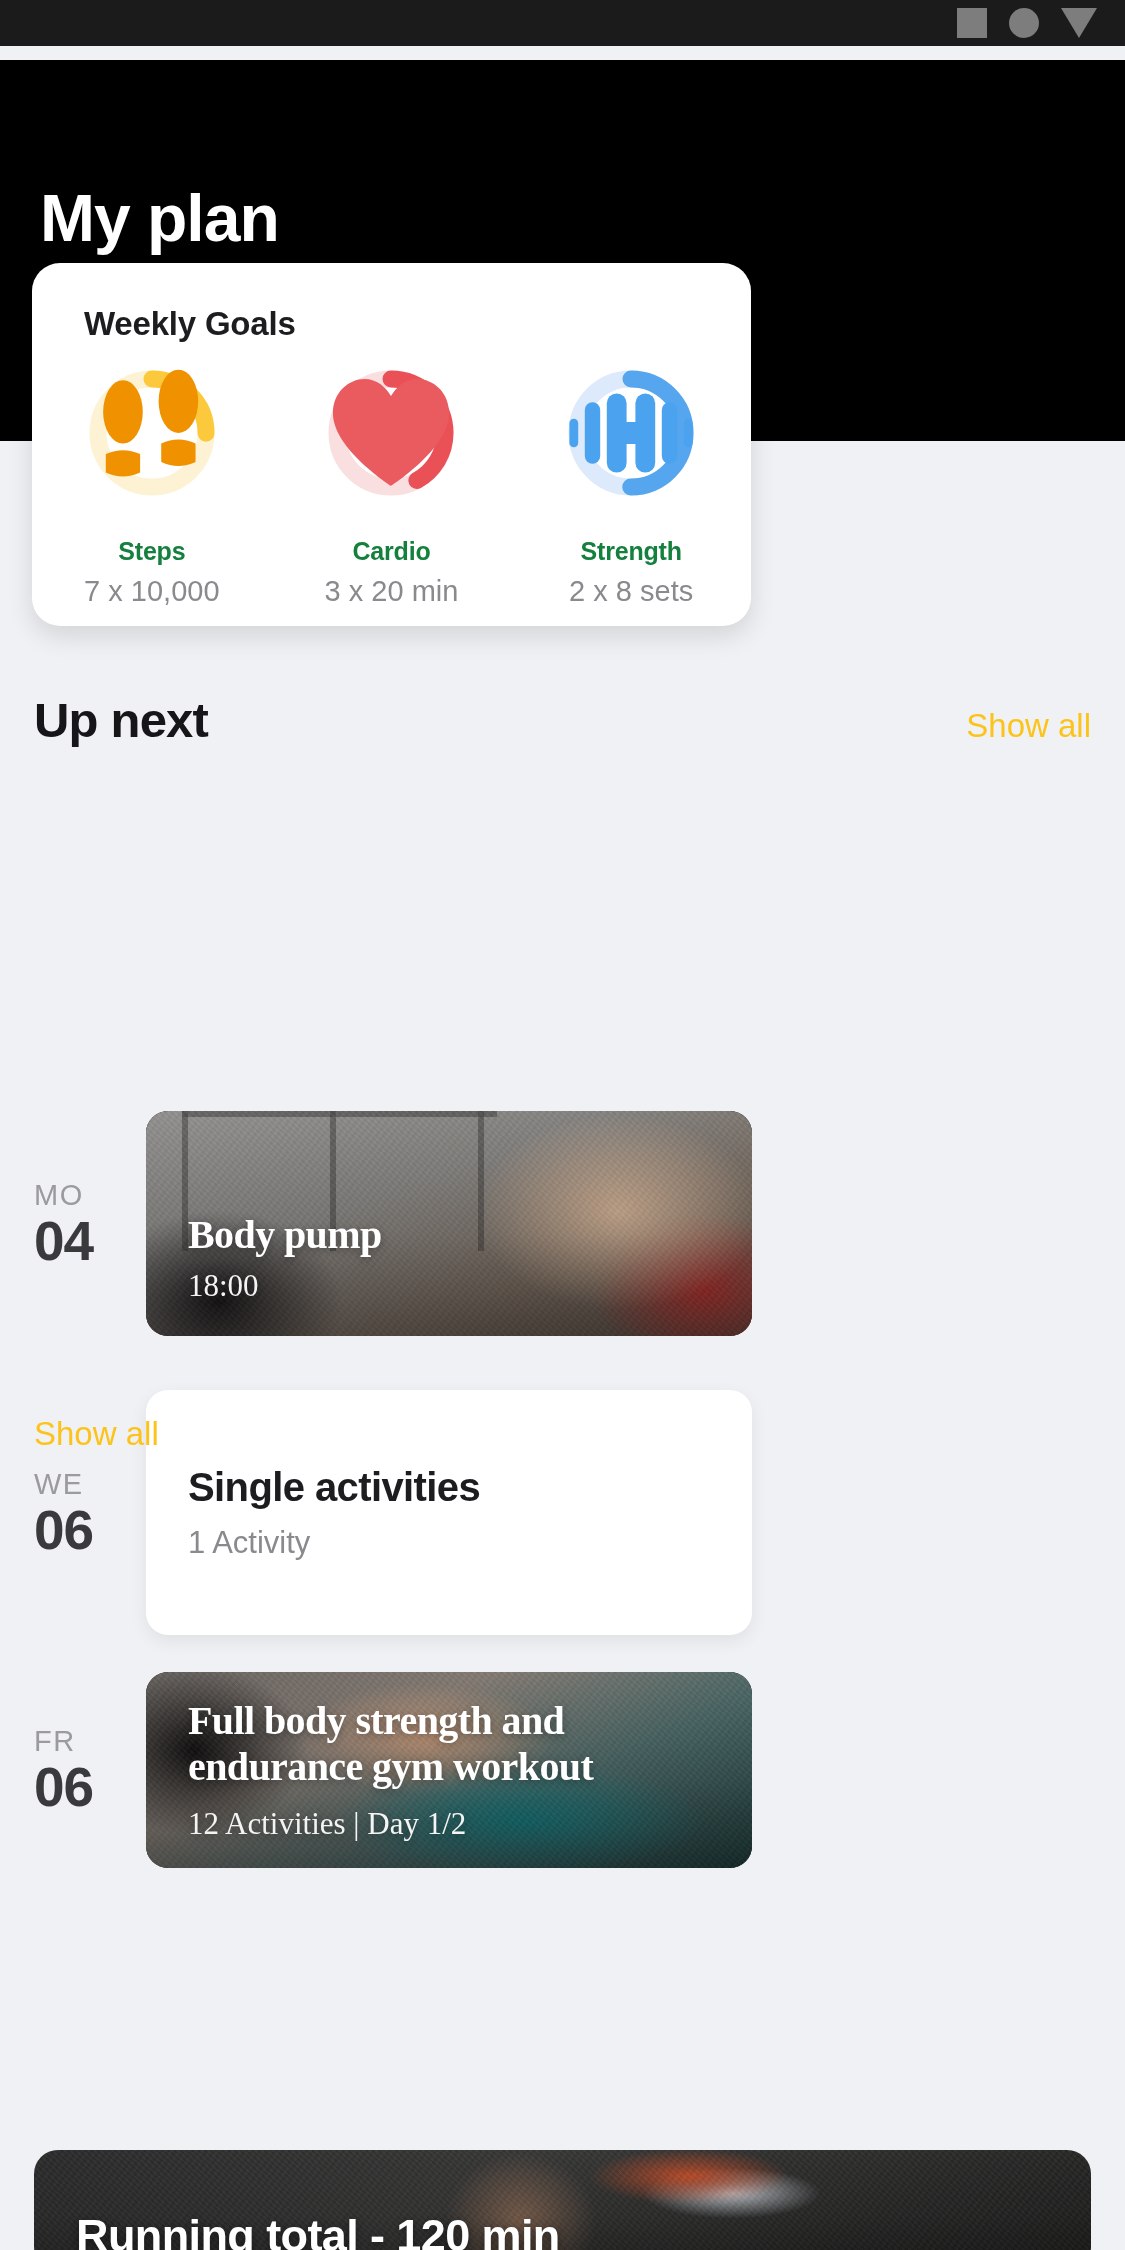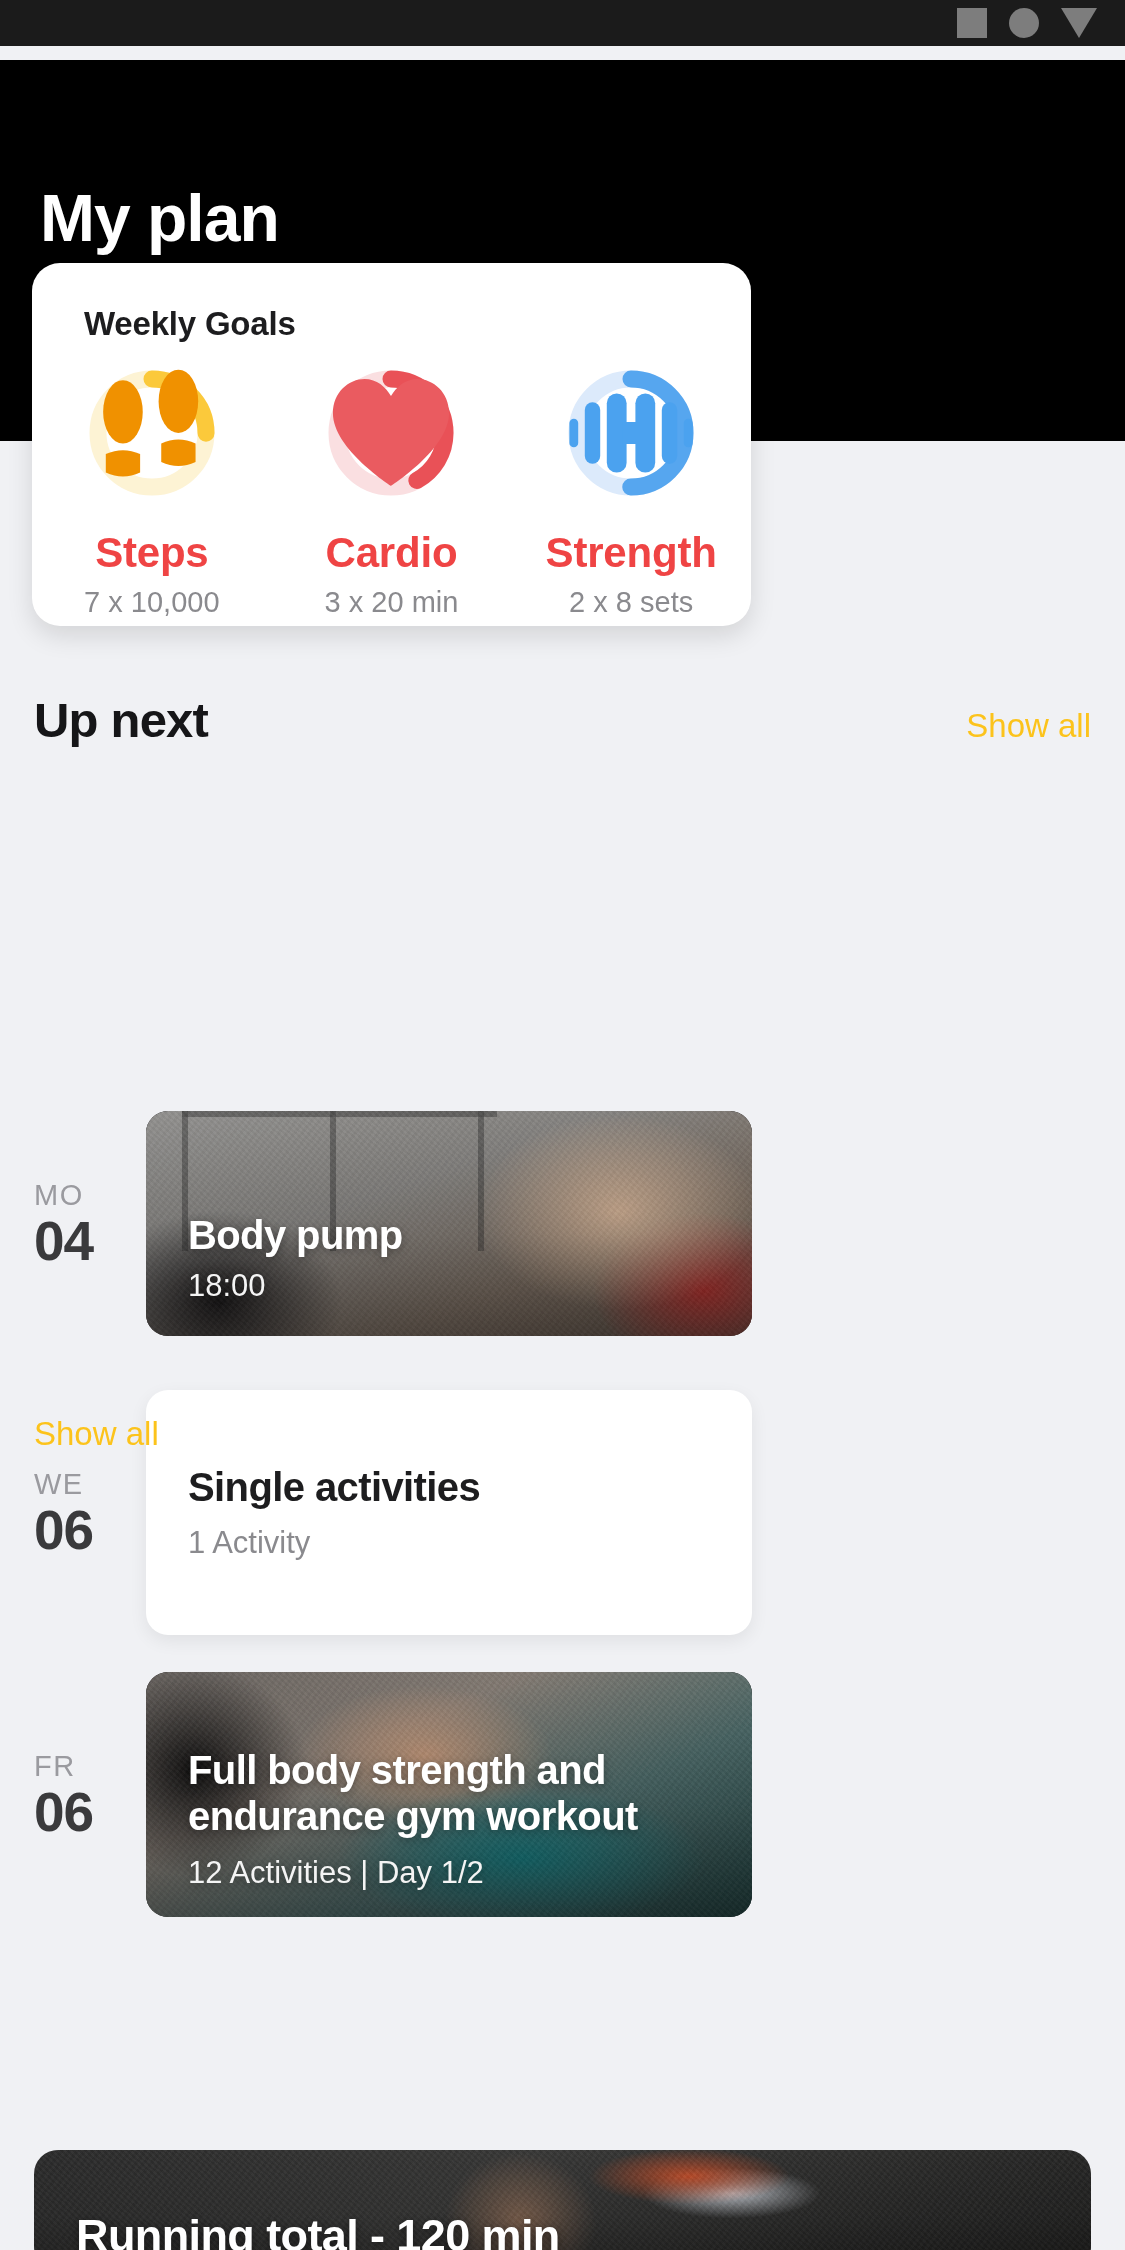--- a/index.html
+++ b/index.html
@@ -45,21 +45,21 @@
     position:absolute; left:0; top:104px; width:719px;
     display:flex; justify-content:space-around; align-items:flex-start;
   }
   .goal{ width:205px; display:flex; flex-direction:column; align-items:center; }
   .ring-wrap{ position:relative; width:132px; height:132px; }
   .ring-wrap svg{ display:block; width:132px; height:132px; }
   .ring-icon{
     position:absolute; inset:0; display:flex; align-items:center; justify-content:center;
   }
   .goal-name{
-    margin-top:30px; font-size:42px; font-weight:700; color:#ef4444; letter-spacing:-0.2px;
+    margin-top:38px; font-size:25px; font-weight:700; color:#15803d; letter-spacing:-0.2px;
   }
   .goal-sub{
     margin-top:9px; font-size:29px; font-weight:400; color:#8a8a8e;
   }
 
   
   .section-head{
     position:absolute; left:0; width:1125px; display:flex;
     align-items:baseline; justify-content:space-between;
     padding:0 34px; z-index:2;
@@ -77,21 +77,21 @@
   .date-col{
     width:146px; padding-left:34px; display:flex; flex-direction:column;
   }
   .date-dow{ font-size:29px; color:#9a9a9f; letter-spacing:1.5px; font-weight:400; line-height:1.25; }
   .date-day{ font-size:55px; font-weight:700; color:#3a3a3c; letter-spacing:-1px; line-height:1.05; }
 
   .ev-card{
     position:relative; width:606px; border-radius:22px; overflow:hidden;
     display:flex; flex-direction:column; justify-content:flex-end;
   }
-  .ev-card.photo{ background:#000000; }
+  .ev-card.photo{ background:#000000;font-family:Liberation Serif, serif; }
   .ev-card.plain{ background:#ffffff; box-shadow:0 6px 18px rgba(0,0,0,0.07); }
 
   .ev-card-title{
     position:relative; z-index:3; font-size:40px; font-weight:700;
     letter-spacing:-0.6px; line-height:1.16;
   }
   .ev-card-sub{
     position:relative; z-index:3; font-size:31px; font-weight:400; line-height:1.2;
   }
   .photo .ev-card-title{ color:#ffffff; text-shadow:0 2px 8px rgba(0,0,0,0.35); }
@@ -143,21 +143,21 @@
     background:linear-gradient(to bottom, rgba(0,0,0,.05) 0%, rgba(0,0,0,.16) 55%, rgba(0,0,0,.38) 100%);
   }
 
   
   #row-1{ top:1111px; }
   #row-1 .ev-card{ height:225px; padding-bottom:32px; }
   #row-2{ top:1390px; }
   #row-2 .ev-card{ height:245px; padding-bottom:46px; padding-top:46px; justify-content:center; }
   #row-2 .ev-card-title{ margin-bottom:14px; }
   #row-3{ top:1672px; }
-  #row-3 .ev-card{ height:245px; padding-bottom:26px;justify-content:flex-end; }
+  #row-3 .ev-card{ height:196px; padding-bottom:26px;justify-content:flex-end; }
   #row-3 .ev-card-title{ margin-bottom:14px; }
 
   .challenge-card{
     position:absolute; left:34px; top:2150px; width:1057px; height:120px;
     border-radius:24px; overflow:hidden; z-index:2;
     display:flex; align-items:flex-start;
   }
   .challenge-title{
     position:relative; z-index:3; margin:60px 0 0 42px;
     font-size:45px; font-weight:700; color:#ffffff; letter-spacing:-0.6px;

